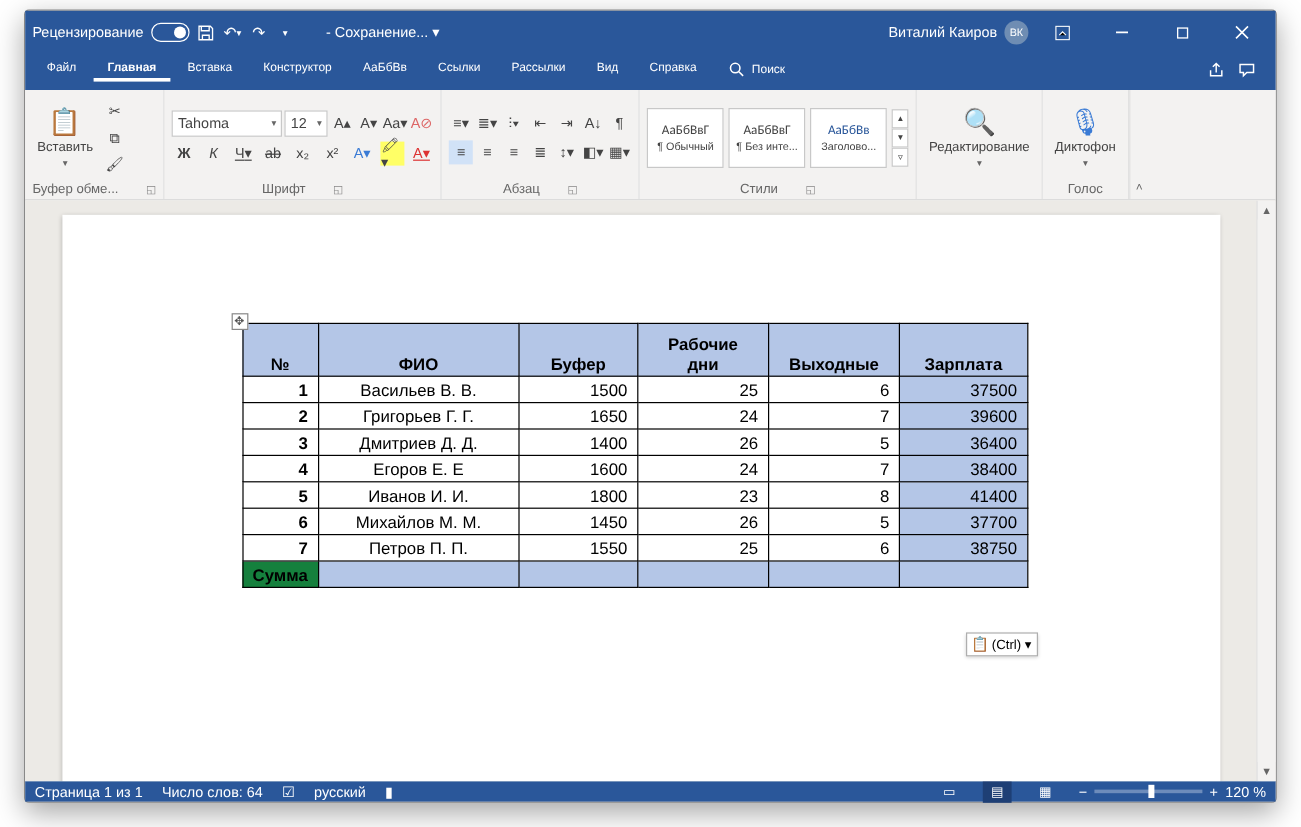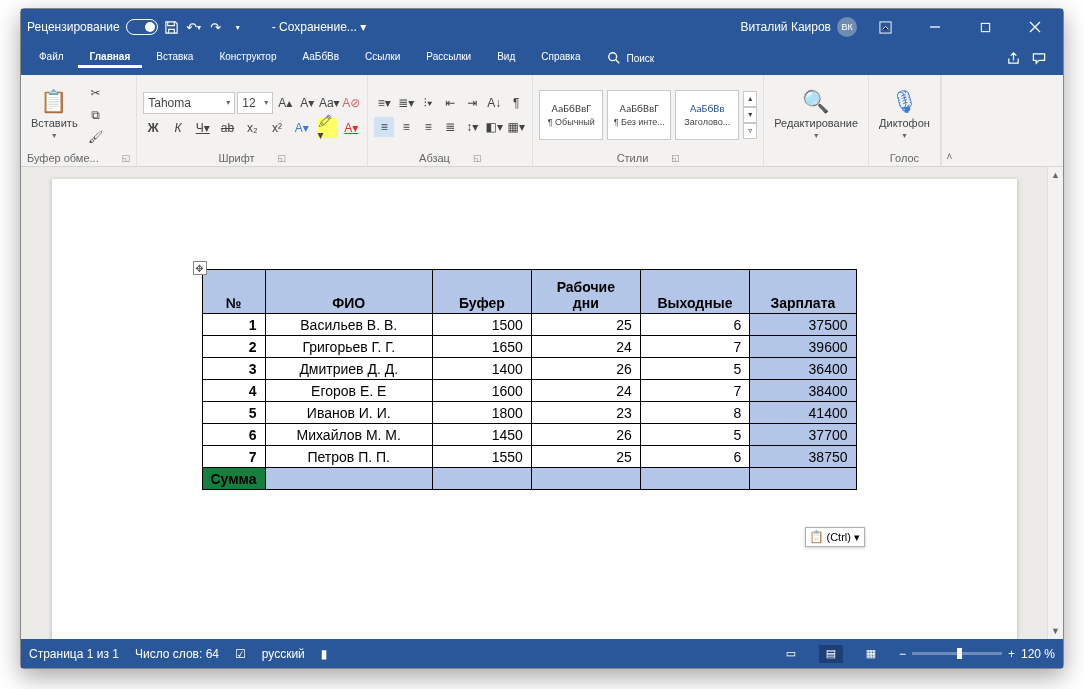--- a/index.html
+++ b/index.html
@@ -59,21 +59,21 @@
 table.data td.sumlabel { background: #15803d; font-weight: 700; }
 table.data td.sumcell { background: #b4c6e7; }
 .col-num { width: 58px; }
 .col-name { width: 170px; }
 .col-rate { width: 100px; }
 .col-days { width: 110px; }
 .col-off { width: 110px; }
 .col-sal { width: 107px; }
 .paste-opt { position: absolute; right: 152px; top: 348px; background: #fff; border: 1px solid #aeaeae; font-size: 11px; padding: 2px 4px; display: flex; align-items: center; gap: 2px; box-shadow: 0 1px 3px rgba(0,0,0,.2); }
 .paste-opt .ico { font-size: 12px; }
-.statusbar { height: 29px; background: #2a579a; color: #fff; display: flex; align-items: center; font-size: 12px; padding: 0 8px; gap: 16px; }
+.statusbar { height: 17px; background: #2a579a; color: #fff; display: flex; align-items: center; font-size: 12px; padding: 0 8px; gap: 16px; }
 .statusbar .spacer { flex: 1; }
 .viewbtn { width: 24px; height: 18px; display: flex; align-items: center; justify-content: center; border: 1px solid transparent; font-size: 11px; }
 .viewbtn.active { background: #1e3f75; }
 .zoom { display: flex; align-items: center; gap: 6px; }
 .zoom .track { width: 90px; height: 3px; background: #6d8cbb; position: relative; }
 .zoom .thumb { position: absolute; left: 50%; top: -4px; width: 5px; height: 11px; background: #fff; }
 svg { display: block; }
 </style>
 </head>
 <body>

